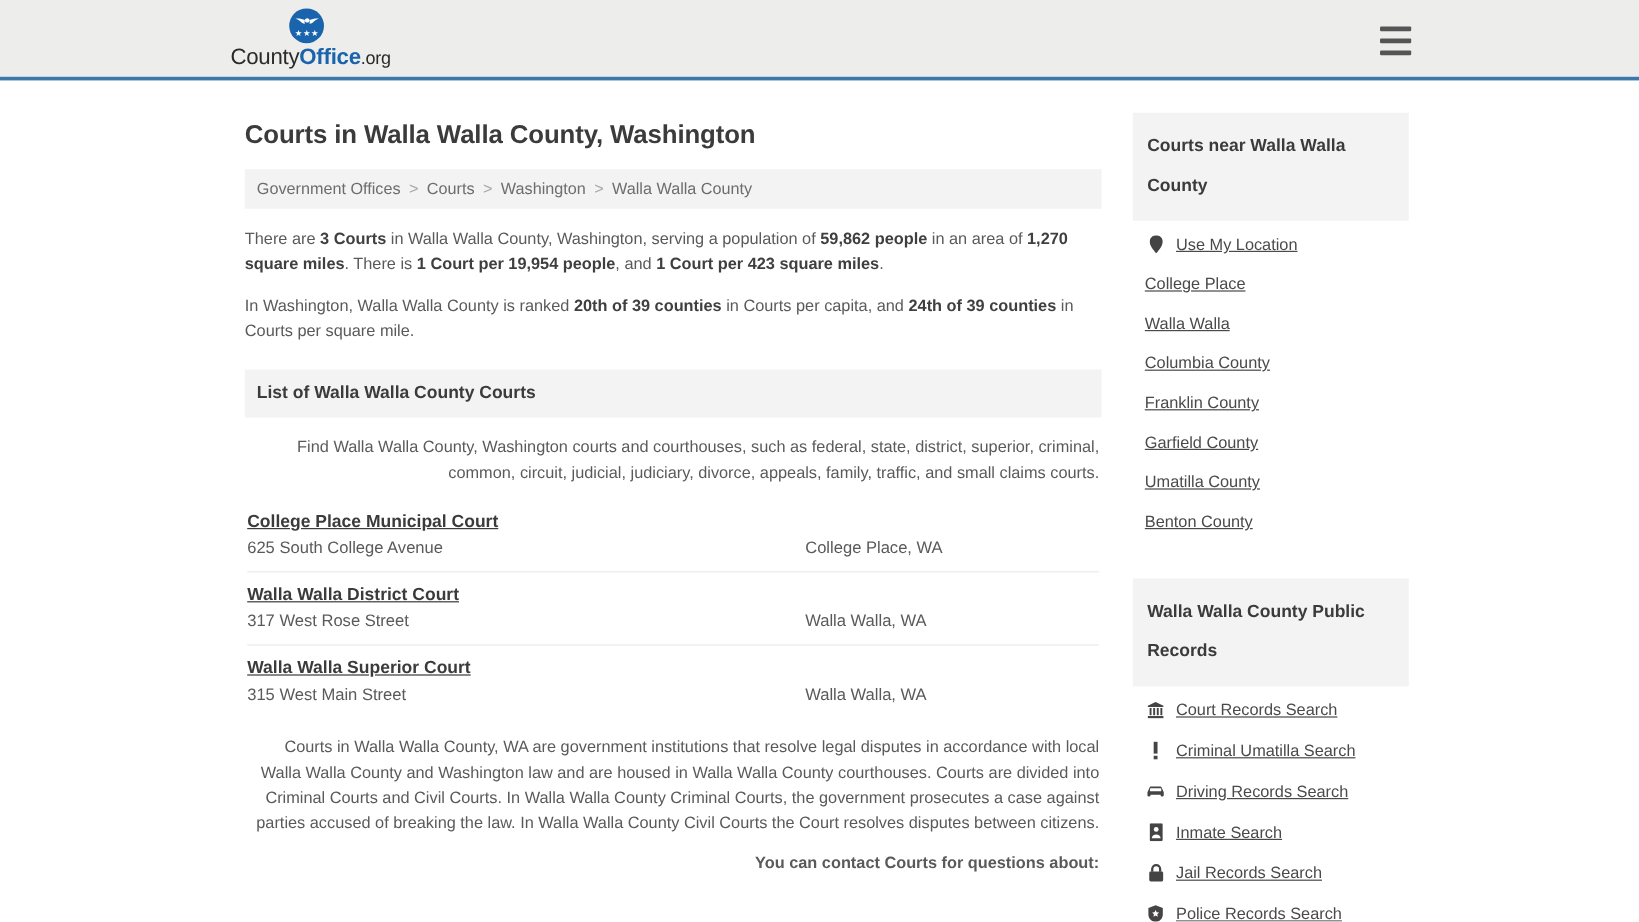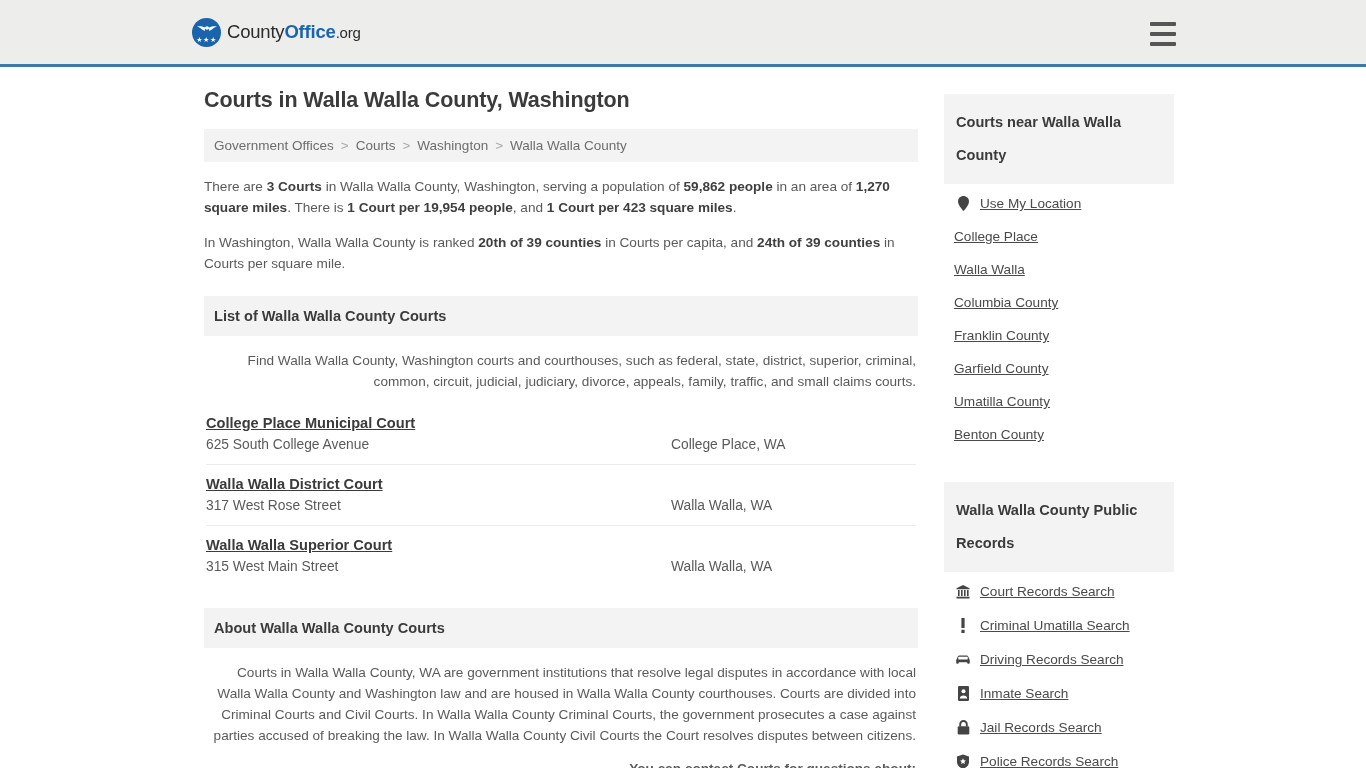--- a/index.html
+++ b/index.html
@@ -20,20 +20,21 @@
     border-bottom: 3px solid #3d78ab;
     display: flex;
     align-items: center;
     position: relative;
   }
   .brand {
     display: flex;
     align-items: center;
     margin-left: 192px;
     text-decoration: none;
+    flex-direction: column;
   }
   .brand-mark {
     width: 29px; height: 29px;
     border-radius: 50%;
     background: #1a64ad;
     position: relative;
     flex: 0 0 auto;
     margin-right: 6px;
     overflow: hidden;
   }
@@ -125,21 +126,21 @@
   .columns {
     display: flex;
     align-items: flex-start;
     gap: 26px;
     padding-top: 20px;
   }
   .main-col { width: 714px; flex: 0 0 714px; }
   .side-col { width: 230px; flex: 0 0 230px; margin-top: 7px; }
 
   h1.page-title {
-    margin: 0 0 16px 0;
+    margin: 12px 0 16px 0;
     font-size: 21.5px;
     line-height: 26px;
     color: #3b3b3b;
     font-weight: bold;
     letter-spacing: -0.1px;
   }
 
   
   .breadcrumb {
     background: #f3f3f3;
@@ -326,21 +327,20 @@
           <div class="court-row">
             <a class="court-name" href="#">Walla Walla Superior Court</a>
             <div class="court-detail">
               <span class="court-address">315 West Main Street</span>
               <span class="court-city">Walla Walla, WA</span>
             </div>
           </div>
         </div>
       </div>
 
-      <div class="section-bar">About Walla Walla County Courts</div>
       <div class="section-body">
         <p>Courts in Walla Walla County, WA are government institutions that resolve legal disputes in accordance with local Walla Walla County and Washington law and are housed in Walla Walla County courthouses. Courts are divided into Criminal Courts and Civil Courts. In Walla Walla County Criminal Courts, the government prosecutes a case against parties accused of breaking the law. In Walla Walla County Civil Courts the Court resolves disputes between citizens.</p>
         <p class="about-bold">You can contact Courts for questions about:</p>
       </div>
 
     </div>
 
     <div class="side-col">
 
       <div class="side-bar-head">Courts near Walla Walla County</div>

